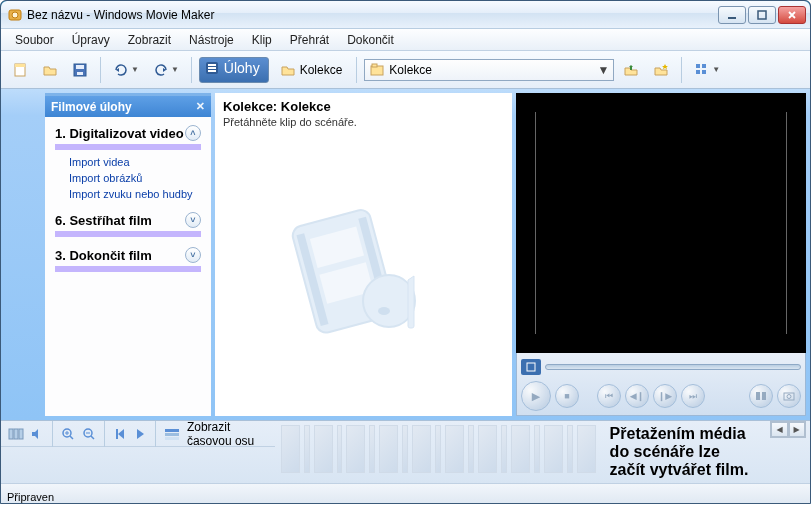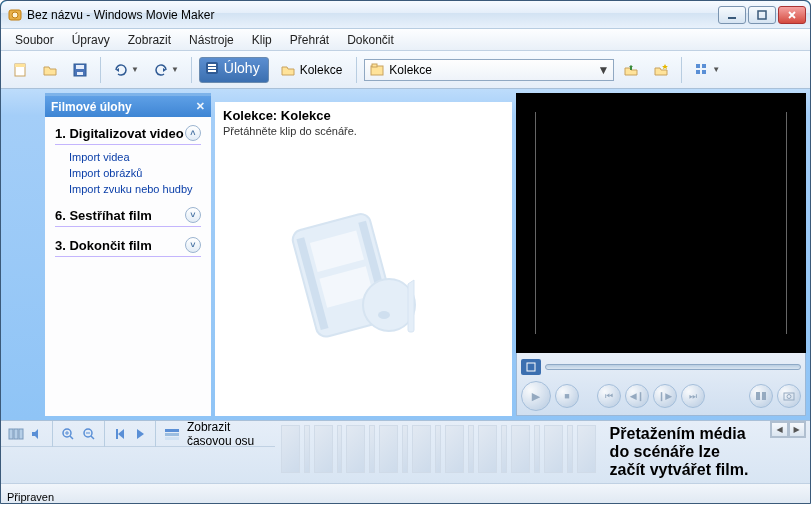--- a/index.html
+++ b/index.html
@@ -115,21 +115,21 @@
 }
 .tasks-header .close-x { cursor: pointer; font-size: 11px; opacity: .9; }
 .tasks-body {
   flex: 1; background: #fdfdfe;
   padding: 8px 10px;
 }
 .task-group { margin-bottom: 10px; }
 .task-group .hdr {
   display: flex; justify-content: space-between; align-items: center;
   font-size: 13px; font-weight: bold; color: #000;
-  border-bottom: 1px solid #c4b5fd; padding-bottom: 3px; margin-bottom: 4px;
+  border-bottom: 6px solid #c4b5fd; padding-bottom: 3px; margin-bottom: 4px;
   cursor: pointer;
 }
 .task-group .chev {
   width: 16px; height: 16px;
   border: 1px solid #9bb4d0; border-radius: 50%;
   display: flex; align-items: center; justify-content: center;
   font-size: 9px; color: #4a74a4;
   background: linear-gradient(to bottom, #fff, #e2ecf6);
 }
 .task-group .links { padding-left: 6px; margin-left: 8px; }
@@ -137,21 +137,20 @@
   display: block; font-size: 11px; color: #0a3ea8;
   padding: 2px 0; cursor: pointer;
 }
 
 
 .collection-panel {
   flex: 1; background: #fff;
   padding: 6px 8px;
   position: relative;
   min-width: 0;
-  margin-top: 9px;
 }
 .collection-panel .title { font-size: 13px; font-weight: bold; }
 .collection-panel .subtitle { font-size: 11px; color: #333; margin-top: 2px; }
 .watermark {
   position: absolute; left: 50%; top: 55%; transform: translate(-50%,-50%);
   width: 180px; height: 180px; opacity: .55;
 }
 
 
 .preview-panel {

